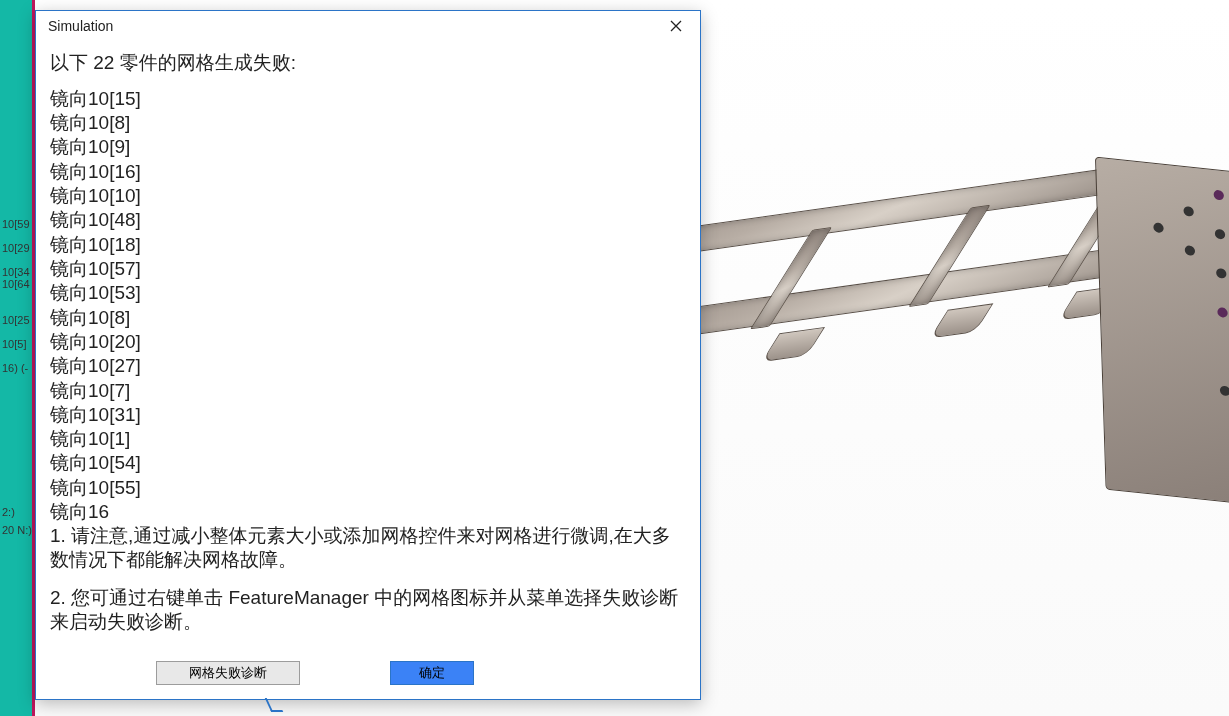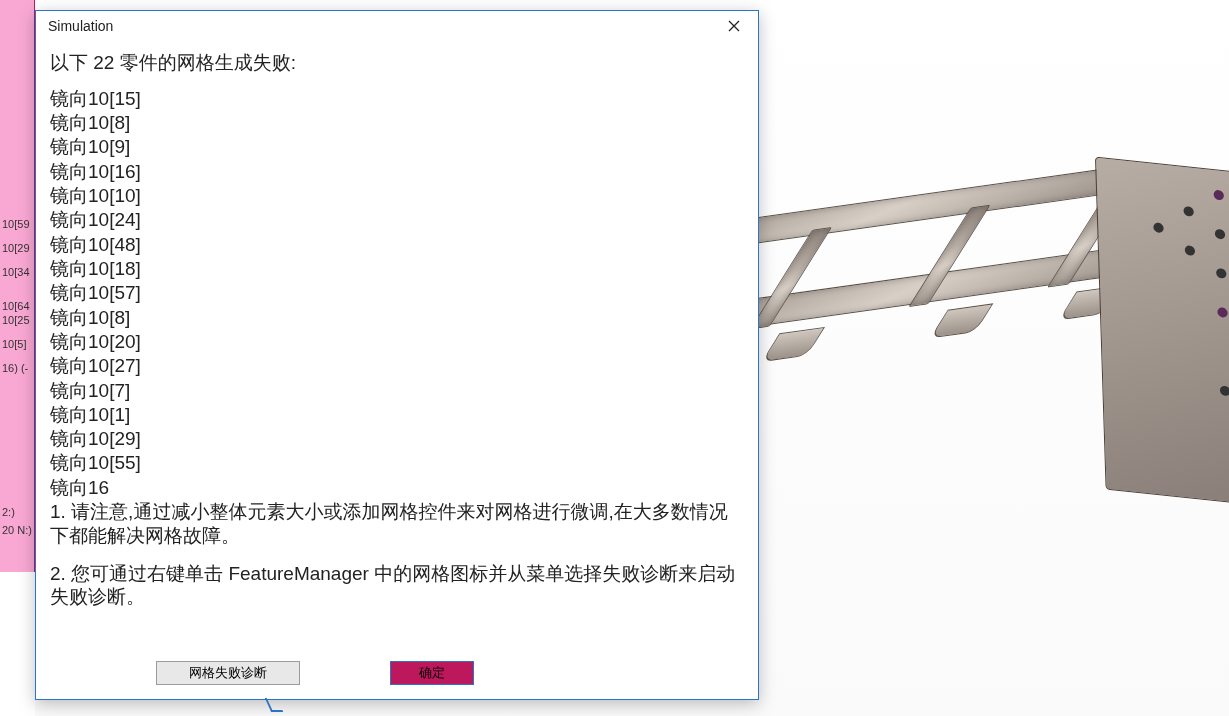--- a/index.html
+++ b/index.html
@@ -9,23 +9,23 @@
       background: #ffffff;
       width: 1229px;
       height: 716px;
       position: relative;
       overflow: hidden;
     }
     .background-panel {
       position: absolute;
       left: 0; top: 0;
       width: 35px;
-      height: 572px;
-      background: #f9a8d4;
-      border-right: 1px solid #be185d;
+      height: 716px;
+      background: #14b8a6;
+      border-right: 3px solid #be185d;
     }
     .bg-row {
       position: absolute;
       left: 0;
       width: 35px;
       font-size: 11px;
       color: #333;
       padding-left: 2px;
       white-space: nowrap;
       overflow: hidden;
@@ -85,21 +85,21 @@
       right:14px; top:20px;
       width:10px;height:10px;border-radius:50%;
       background:#5a2a5a;
       box-shadow: 0 40px 0 #333, 0 80px 0 #333, 0 120px 0 #5a2a5a,
                   -30px 20px 0 #333, -30px 60px 0 #333,
                   -60px 40px 0 #333, 0 200px 0 #333;
     }
     .dialog {
       position: absolute;
       left: 35px; top: 10px;
-      width: 724px;
+      width: 666px;
       height: 690px;
       background: #ffffff;
       border: 1px solid #2b74c7;
       box-shadow: 0 4px 16px rgba(0,0,0,.25);
       display: flex; flex-direction: column;
     }
     .dialog-titlebar {
       height: 30px;
       display: flex; align-items: center; justify-content: space-between;
       padding: 0 6px 0 12px;
@@ -137,42 +137,42 @@
       height: 24px;
       font-size: 13px;
       background: #e8e8e8;
       border: 1px solid #9c9c9c;
       cursor: pointer;
       display:flex;align-items:center;justify-content:center;
       padding: 0 21px;
     }
     .btn.primary {
       min-width: 84px;
-      background: #be185d;
+      background: #3b82f6;
       border: 1.5px solid #2b74c7;
       text-align: right;
     }
     
     .caret {
       position:absolute;
       left:268px; bottom:4px;
       width:12px;height:14px;
       border-left:2px solid #2b74c7;
       border-bottom:2px solid #2b74c7;
       transform: skewX(25deg);
     }
   </style>
 </head>
 <body>
 
 <div class="background-panel">
   <div class="bg-row" style="top:218px">10[59</div>
   <div class="bg-row" style="top:242px">10[29</div>
   <div class="bg-row" style="top:266px">10[34</div>
-  <div class="bg-row" style="top:300px">10[64</div>
+  <div class="bg-row" style="top:278px">10[64</div>
   <div class="bg-row" style="top:314px">10[25</div>
   <div class="bg-row" style="top:338px">10[5]</div>
   <div class="bg-row" style="top:362px">16) (-</div>
   <div class="bg-row" style="top:506px">2:)</div>
   <div class="bg-row" style="top:524px">20 N:)</div>
 </div>
 
 <div class="viewport">
   <div class="model">
     <div class="rail top1"></div>
@@ -203,30 +203,31 @@
 
   <div class="dialog-body">
     <p class="heading">以下 22 零件的网格生成失败:</p>
 
     <div class="fail-list">
       <div>镜向10[15]</div>
       <div>镜向10[8]</div>
       <div>镜向10[9]</div>
       <div>镜向10[16]</div>
       <div>镜向10[10]</div>
-      <div>镜向10[24]</div>
       <div>镜向10[48]</div>
       <div>镜向10[18]</div>
       <div>镜向10[57]</div>
+      <div>镜向10[53]</div>
       <div>镜向10[8]</div>
       <div>镜向10[20]</div>
       <div>镜向10[27]</div>
       <div>镜向10[7]</div>
+      <div>镜向10[31]</div>
       <div>镜向10[1]</div>
-      <div>镜向10[29]</div>
+      <div>镜向10[54]</div>
       <div>镜向10[55]</div>
       <div>镜向16</div>
     </div>
 
     <div class="notes">
       <p>1. 请注意,通过减小整体元素大小或添加网格控件来对网格进行微调,在大多数情况下都能解决网格故障。</p>
       <p>2. 您可通过右键单击 FeatureManager 中的网格图标并从菜单选择失败诊断来启动失败诊断。</p>
     </div>
   </div>
 

